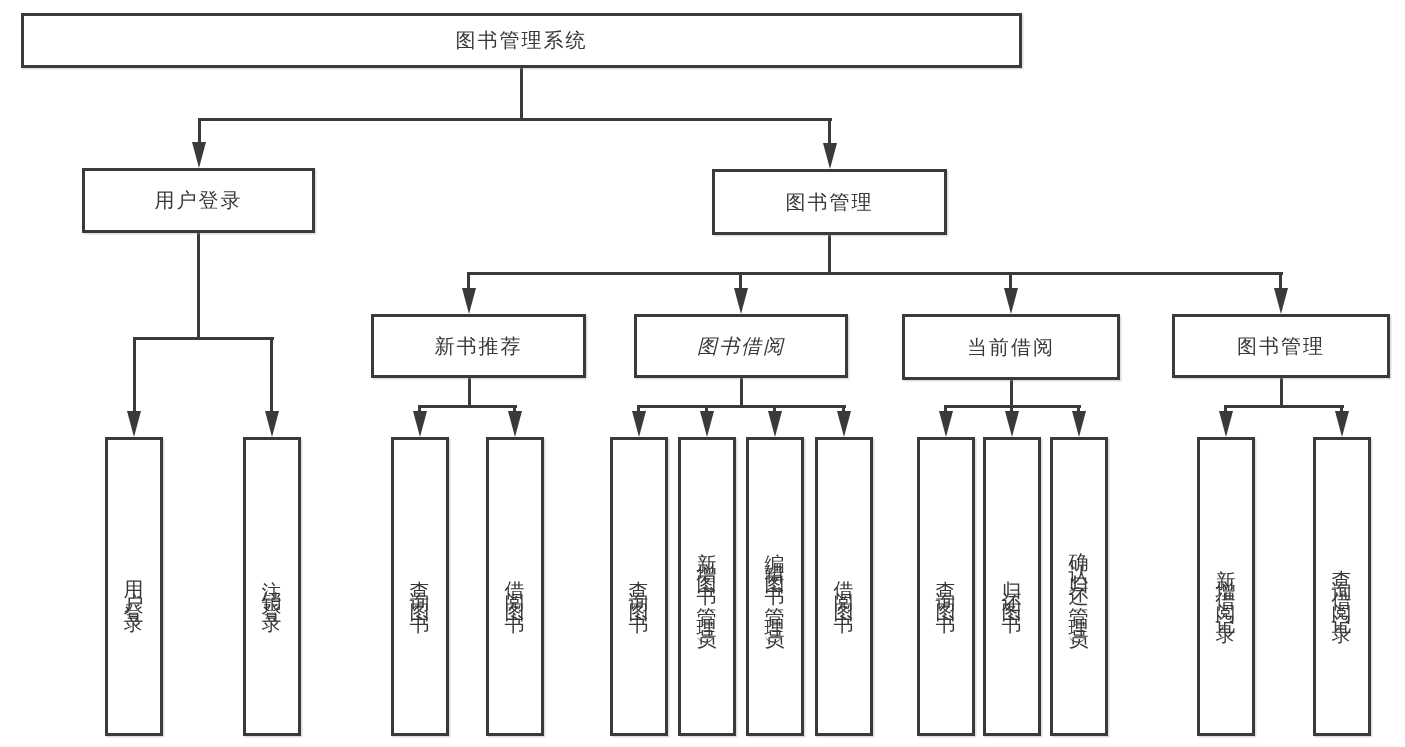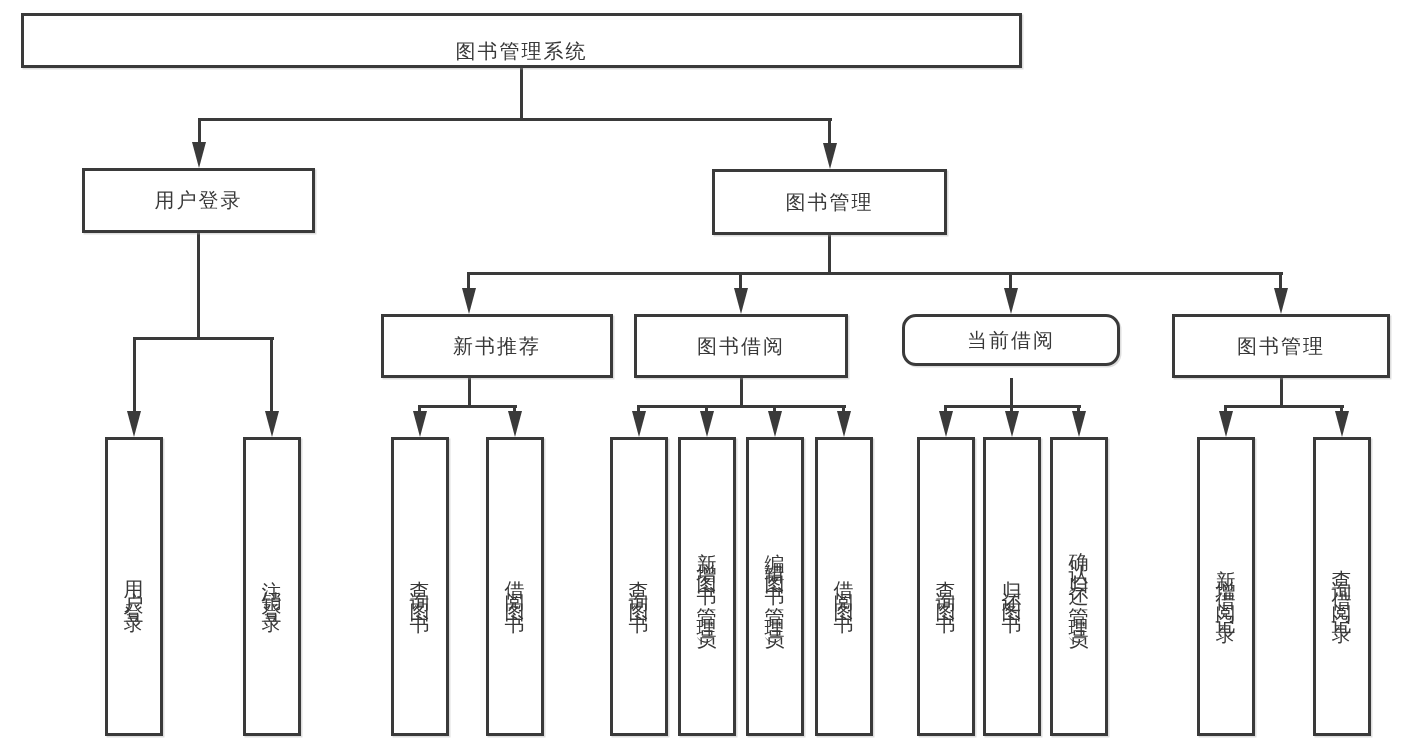--- a/index.html
+++ b/index.html
@@ -88,21 +88,21 @@
     color: var(--watermark);
     z-index: 10;
     white-space: nowrap;
   }
 </style>
 </head>
 <body>
 
 <div class="canvas">
 
-  <div class="box" style="left:21px; top:13px; width:1001px; height:55px;align-items:flex-end;">
+  <div class="box" style="left:21px; top:13px; width:1001px; height:55px;">
     <span>图书管理系统</span>
   </div>
 
   <div class="vline" style="left:520px; top:68px; height:53px;"></div>
   <div class="hline" style="left:198px; top:118px; width:634px;"></div>
   <div class="vline" style="left:198px; top:118px; height:27px;"></div>
   <div class="arrow" style="left:192px; top:142px;"></div>
   <div class="vline" style="left:828px; top:118px; height:27px;"></div>
   <div class="arrow" style="left:823px; top:143px;"></div>
 
@@ -124,27 +124,27 @@
   <div class="hline" style="left:468px; top:272px; width:815px;"></div>
   <div class="vline" style="left:467px; top:272px; height:18px;"></div>
   <div class="arrow" style="left:462px; top:288px;"></div>
   <div class="vline" style="left:739px; top:272px; height:18px;"></div>
   <div class="arrow" style="left:734px; top:288px;"></div>
   <div class="vline" style="left:1009px; top:272px; height:18px;"></div>
   <div class="arrow" style="left:1004px; top:288px;"></div>
   <div class="vline" style="left:1279px; top:272px; height:18px;"></div>
   <div class="arrow" style="left:1274px; top:288px;"></div>
 
-  <div class="box" style="left:381px; top:314px; width:232px; height:64px;">
+  <div class="box" style="left:371px; top:314px; width:215px; height:64px;">
     <span>新书推荐</span>
   </div>
-  <div class="box" style="left:634px; top:314px; width:214px; height:64px;">
+  <div class="box" style="left:634px; top:314px; width:214px; height:64px;font-style:italic;">
     <span>图书借阅</span>
   </div>
-  <div class="box" style="left:902px; top:314px; width:218px; height:52px;border-radius:14px;">
+  <div class="box" style="left:902px; top:314px; width:218px; height:66px;">
     <span>当前借阅</span>
   </div>
   <div class="box" style="left:1172px; top:314px; width:218px; height:64px;">
     <span>图书管理</span>
   </div>
 
   <div class="vline" style="left:468px; top:378px; height:30px;"></div>
   <div class="hline" style="left:418px; top:405px; width:99px;"></div>
   <div class="vline" style="left:418px; top:405px; height:10px;"></div>
   <div class="arrow" style="left:413px; top:411px;"></div>

